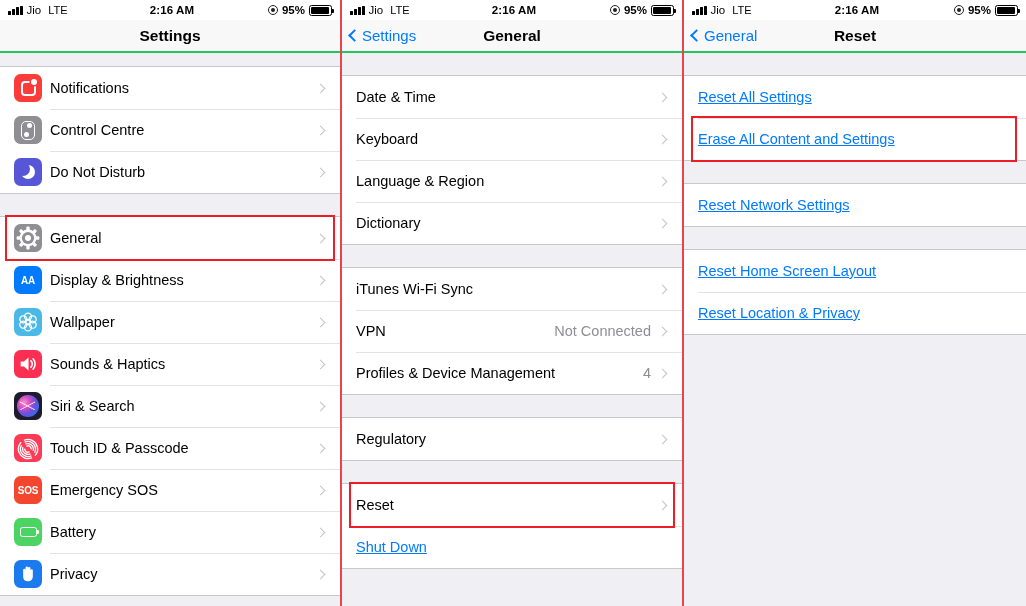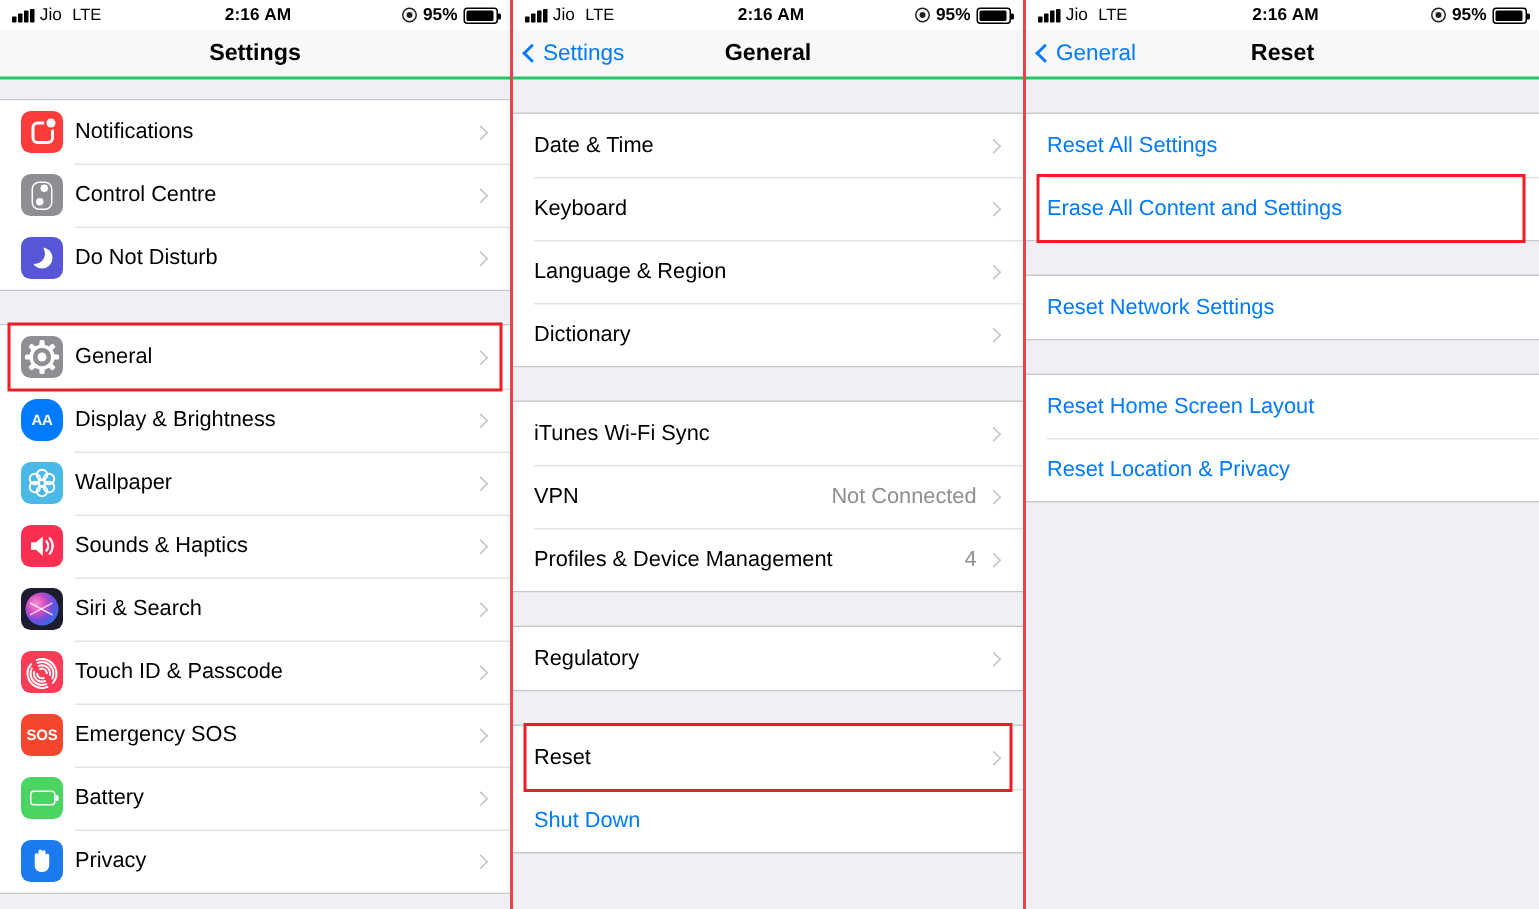--- a/index.html
+++ b/index.html
@@ -96,21 +96,21 @@
     height:1px; background:#e3e3e7;
   }
   .row.withicon + .row.withicon::before { left:50px; }
   .ico {
     width:28px; height:28px; border-radius:6.5px;
     margin-right:8px; flex:none;
     display:flex; align-items:center; justify-content:center;
     position:relative; overflow:hidden;
   }
   .label { font-size:14.5px; color:#000; flex:1; }
-  .label.blue { color:#007aff; }
+  .label.blue { color:#007aff;text-decoration:underline; }
   .value { font-size:14.5px; color:#8e8e93; margin-right:8px; }
   .chev {
     width:7px; height:7px; flex:none;
     border-top:1.8px solid #c4c4c7; border-right:1.8px solid #c4c4c7;
     transform:rotate(45deg); margin-right:16px;
   }
 
   
   .hl { position:absolute; border:2.5px solid #ee1c25; pointer-events:none; }
 
@@ -136,21 +136,21 @@
   .i-dnd { background:#5756d6; }
   .i-dnd .moon {
     width:14px;height:14px;border-radius:50%;
     background:#fff; position:relative;
   }
   .i-dnd .moon::after {
     content:""; position:absolute; top:-3px; left:-5px;
     width:14px;height:14px;border-radius:50%;background:#5756d6;
   }
   .i-gen { background:#8e8e93; }
-  .i-db { background:#007aff; color:#fff; font-size:10px; font-weight:bold; letter-spacing:-.3px;border-radius:11px; }
+  .i-db { background:#007aff; color:#fff; font-size:10px; font-weight:bold; letter-spacing:-.3px; }
   .i-wp { background:#4bb9e8; }
   .i-snd { background:#fc2f52; }
   .i-siri { background:#1c1c2e; }
   .i-siri .orb {
     width:22px;height:22px;border-radius:50%;
     background:radial-gradient(circle at 32% 34%, #ff8fd0 0%, #d34fc0 28%, #6b4fe0 55%, #2f6ee8 78%, #1d3fa8 100%);
   }
   .i-siri .orb::after {
     content:""; display:block; position:relative; top:4px; left:3px;
     width:15px;height:13px;

